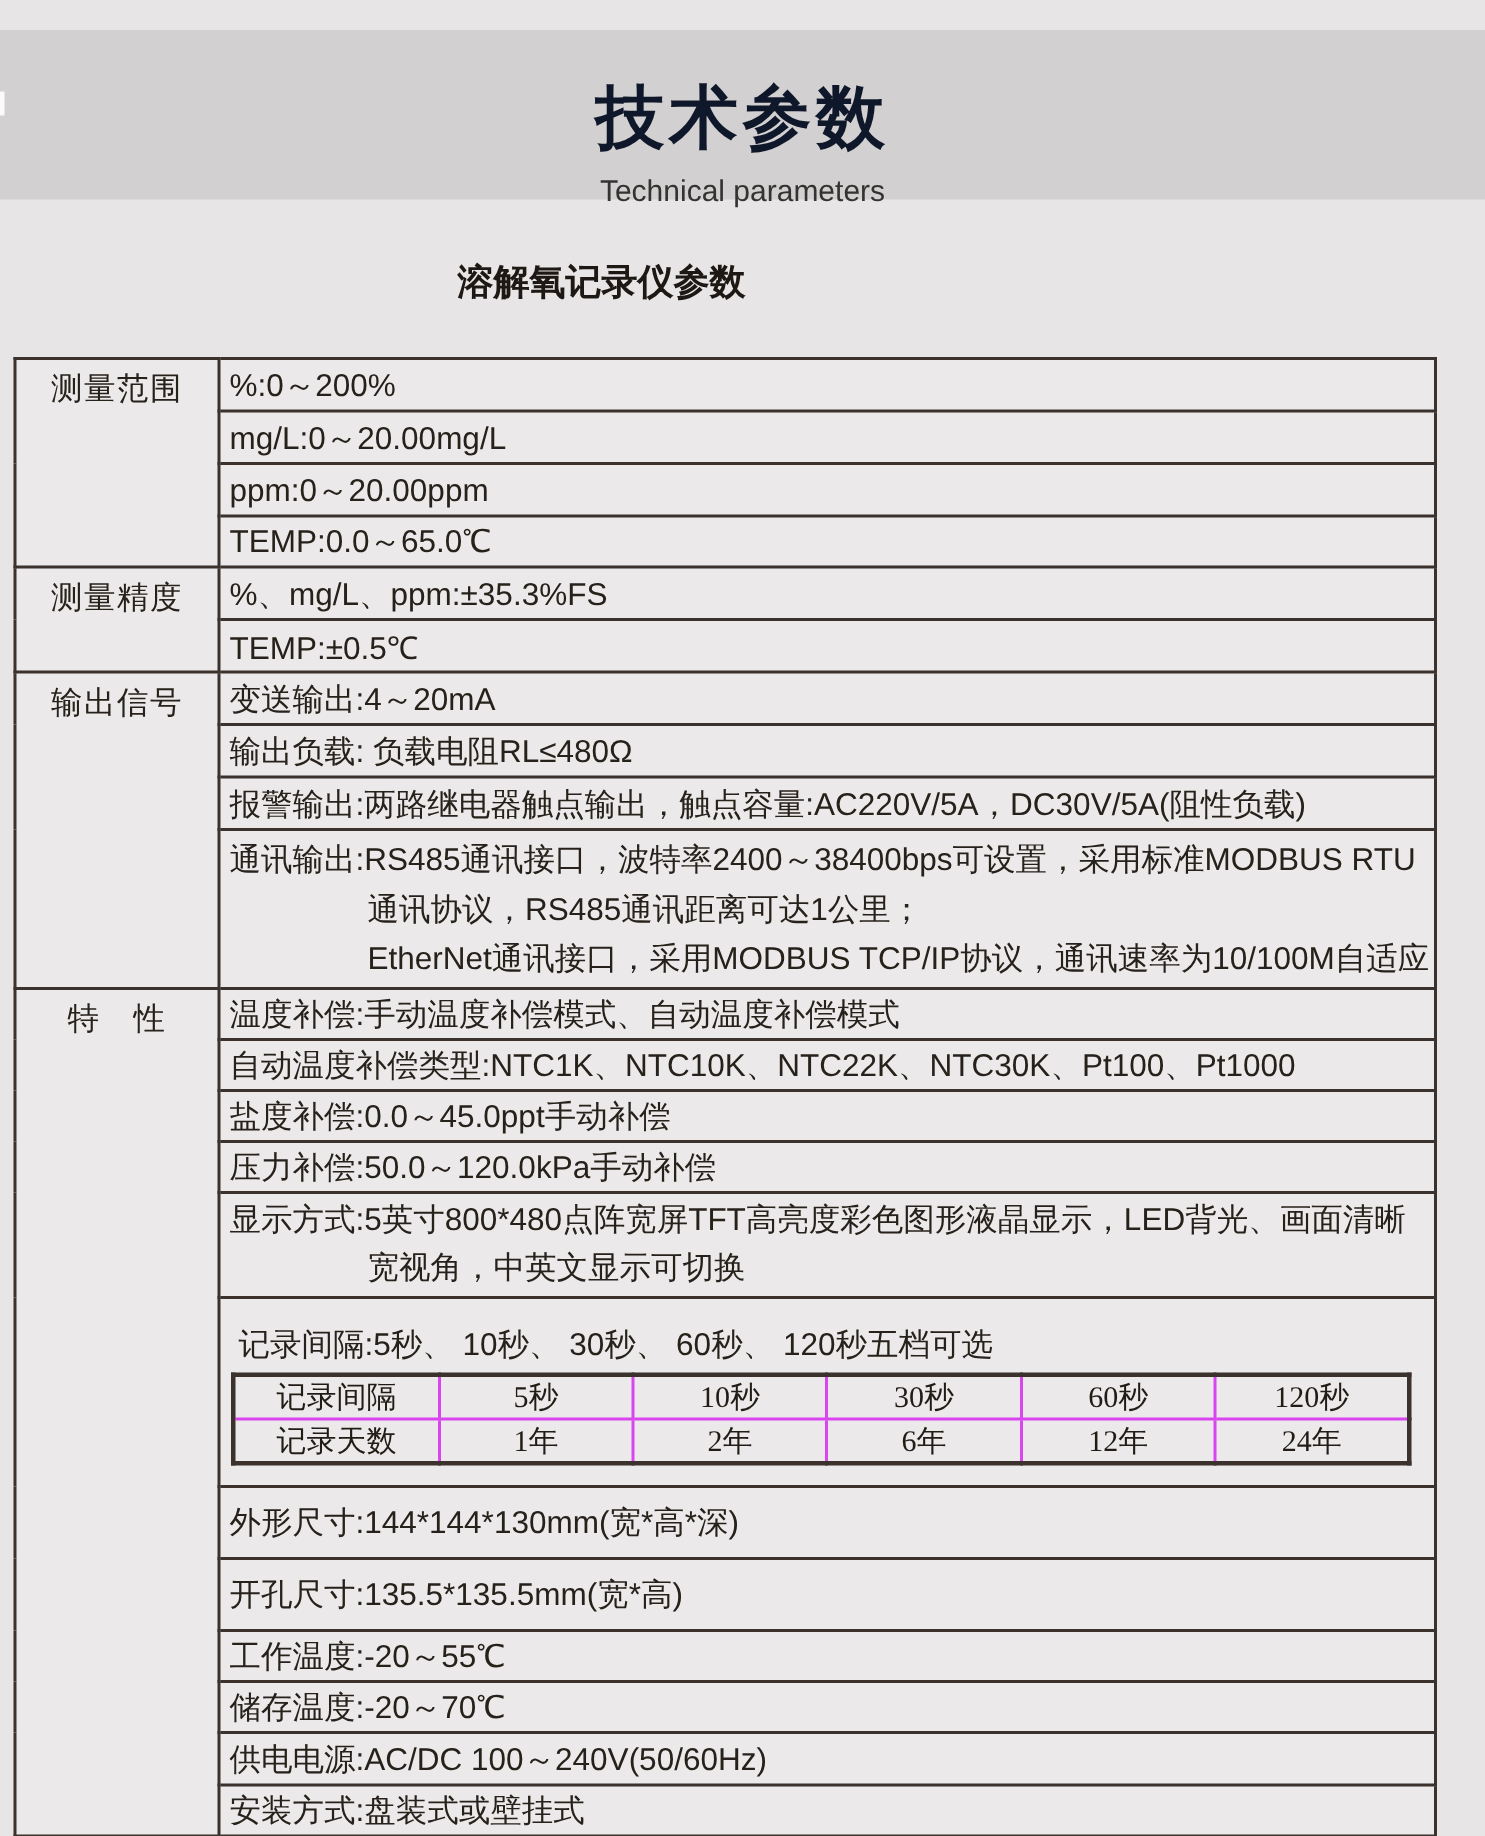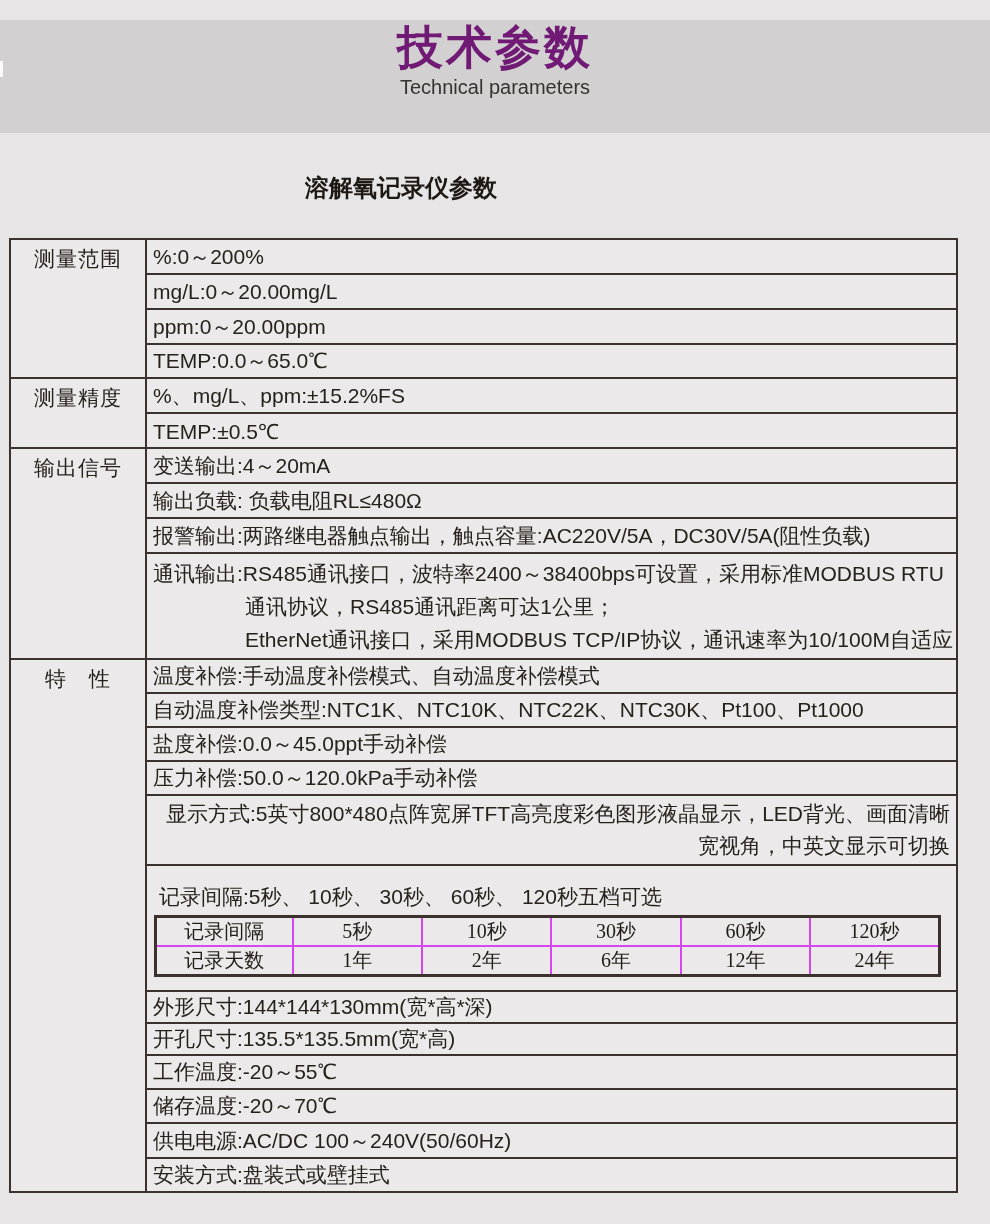--- a/index.html
+++ b/index.html
@@ -20,29 +20,29 @@
   .banner {
     position: absolute;
     top: 20px;
     left: 0;
     width: 990px;
     height: 113px;
     background: #d2d0d0;
     text-align: center;
   }
   .banner-title {
-    padding-top: 1px;
+    padding-top: 32px;
     font-size: 46px;
     line-height: 52px;
     font-weight: bold;
     letter-spacing: 3px;
-    color: #701a75;
+    color: #0f172a;
   }
   .banner-subtitle {
-    margin-top: 2px;
+    margin-top: 12px;
     font-size: 20px;
     line-height: 24px;
     color: #353331;
     letter-spacing: 0px;
   }
   .edge-notch {
     position: absolute;
     left: 0;
     top: 61px;
     width: 3px;
@@ -86,33 +86,32 @@
     vertical-align: top;
     padding-top: 5px;
     letter-spacing: 1px;
   }
   table.spec-table td.val {
     vertical-align: middle;
   }
   
   tr.h35 { height: 35px; }
   tr.h34 { height: 34px; }
-  tr.h38 { height: 32px; }
+  tr.h38 { height: 48px; }
   td.cell-comm {
     height: 102px;
     vertical-align: top;
     padding-top: 2px;
   }
   td.cell-comm .ln { line-height: 33px; white-space: nowrap; }
   td.cell-comm .ln.indent { padding-left: 92px; }
   td.cell-display {
     height: 66px;
     vertical-align: top;
     padding-top: 2px;
-    text-align: right;
   }
   td.cell-display .ln { line-height: 32px; white-space: nowrap; }
   td.cell-display .ln.indent { padding-left: 92px; }
   td.cell-record {
     height: 122px;
     vertical-align: top;
     padding: 0;
   }
   .record-intro {
     padding: 3px 6px 0 6px;
@@ -163,21 +162,21 @@
     </tr>
     <tr class="h35">
       <td class="val">ppm:0～20.00ppm</td>
     </tr>
     <tr class="h34">
       <td class="val">TEMP:0.0～65.0℃</td>
     </tr>
 
     <tr class="h35">
       <td class="label" rowspan="2">测量精度</td>
-      <td class="val">%、mg/L、ppm:±15.2%FS</td>
+      <td class="val">%、mg/L、ppm:±35.3%FS</td>
     </tr>
     <tr class="h35">
       <td class="val">TEMP:±0.5℃</td>
     </tr>
 
     <tr class="h35">
       <td class="label" rowspan="4">输出信号</td>
       <td class="val">变送输出:4～20mA</td>
     </tr>
     <tr class="h35">

